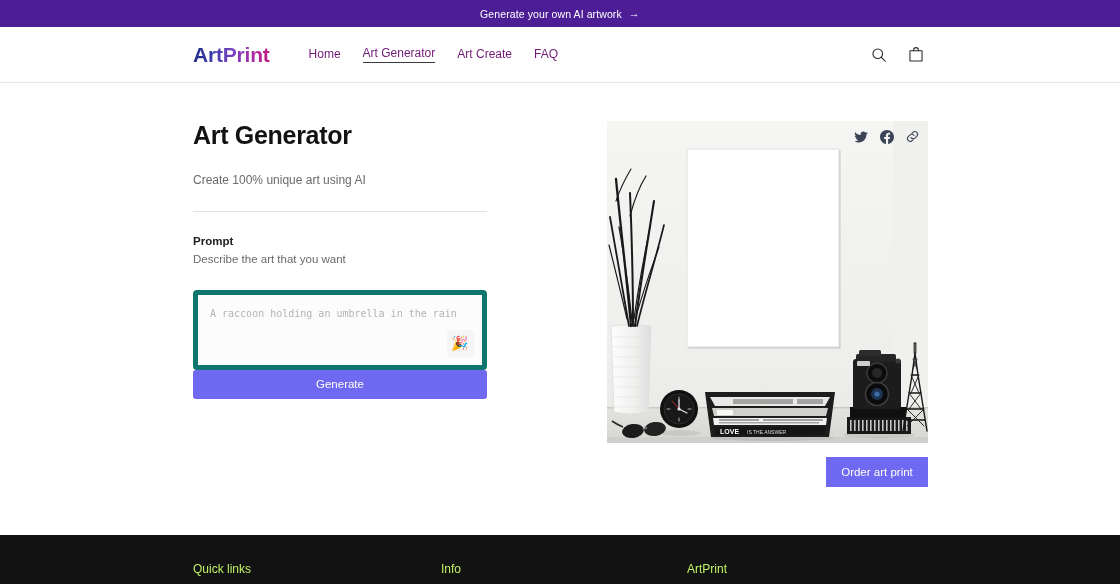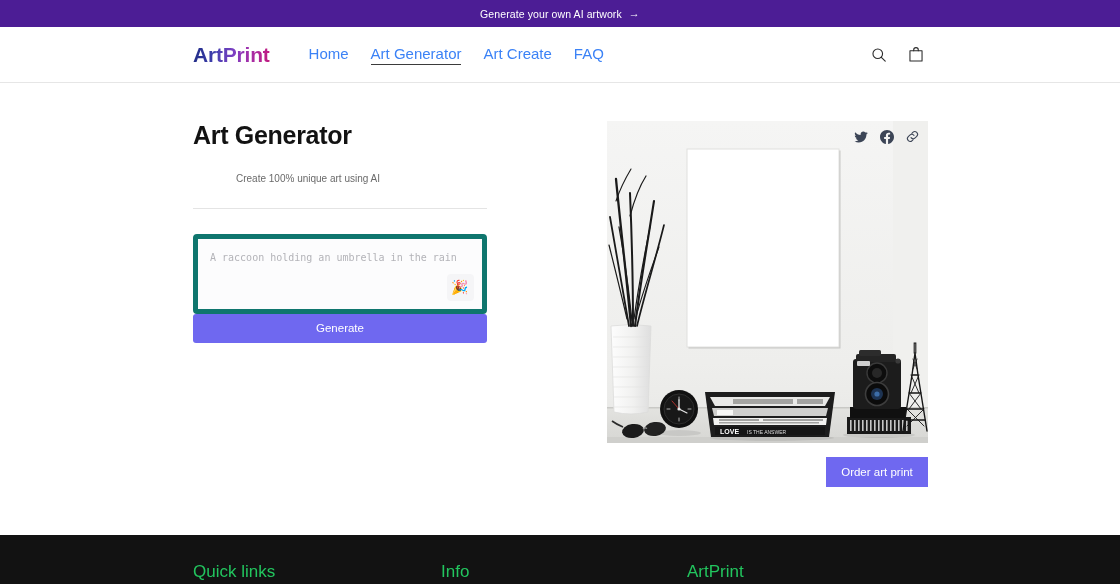--- a/index.html
+++ b/index.html
@@ -53,22 +53,22 @@
     cursor: pointer;
     white-space: nowrap;
   }
   .nav {
     display: flex;
     align-items: center;
     gap: 22px;
     margin-left: 39px;
   }
   .nav-item {
-    font-size: 15px;
-    color: #3b82f6;
+    font-size: 12px;
+    color: #701a75;
     text-decoration: none;
     cursor: pointer;
     padding-bottom: 2px;
     white-space: nowrap;
   }
   .nav-item.active {
     border-bottom: 1px solid #3b3b3b;
   }
   .header-actions {
     margin-left: auto;
@@ -95,23 +95,22 @@
 
   .page-title {
     font-size: 25px;
     font-weight: 700;
     color: #121212;
     letter-spacing: -.3px;
     line-height: 1.15;
   }
   .subtitle {
     margin-top: 23px;
-    font-size: 10px;
+    font-size: 12px;
     color: #6a6a6a;
-    margin-left: 43px;
   }
   .divider {
     margin-top: 24px;
     height: 1px;
     background: #e4e4e4;
   }
   .field-label {
     margin-top: 23px;
     font-size: 11.5px;
     font-weight: 700;
@@ -210,22 +209,22 @@
     background: #121212;
     height: 76px;
     padding: 27px 193px 0 193px;
     display: flex;
   }
   .fcol { flex: none; }
   .fcol.c1 { width: 248px; }
   .fcol.c2 { width: 246px; }
   .fcol.c3 { width: 260px; }
   .fcol-title {
-    font-size: 17px;
-    color: #22c55e;
+    font-size: 12px;
+    color: #bef264;
   }
 </style>
 </head>
 <body>
 
 <div class="announce">
   <a class="announce-link" href="#">
     <span>Generate your own AI artwork</span>
     <span class="announce-arrow">→</span>
   </a>
@@ -257,20 +256,22 @@
   </div>
 </div>
 
 <div class="main">
 
   <div class="col-left">
     <h1 class="page-title">Art Generator</h1>
     <div class="subtitle">Create 100% unique art using AI</div>
     <div class="divider"></div>
 
+    <div class="field-label">Prompt</div>
+    <div class="field-help">Describe the art that you want</div>
 
     <div class="textarea-wrap">
       <textarea class="textarea" placeholder="A raccoon holding an umbrella in the rain" style=""></textarea>
       <button class="emoji-btn">🎉</button>
     </div>
 
     <button class="btn-primary">Generate</button>
   </div>
 
   <div class="col-right">

